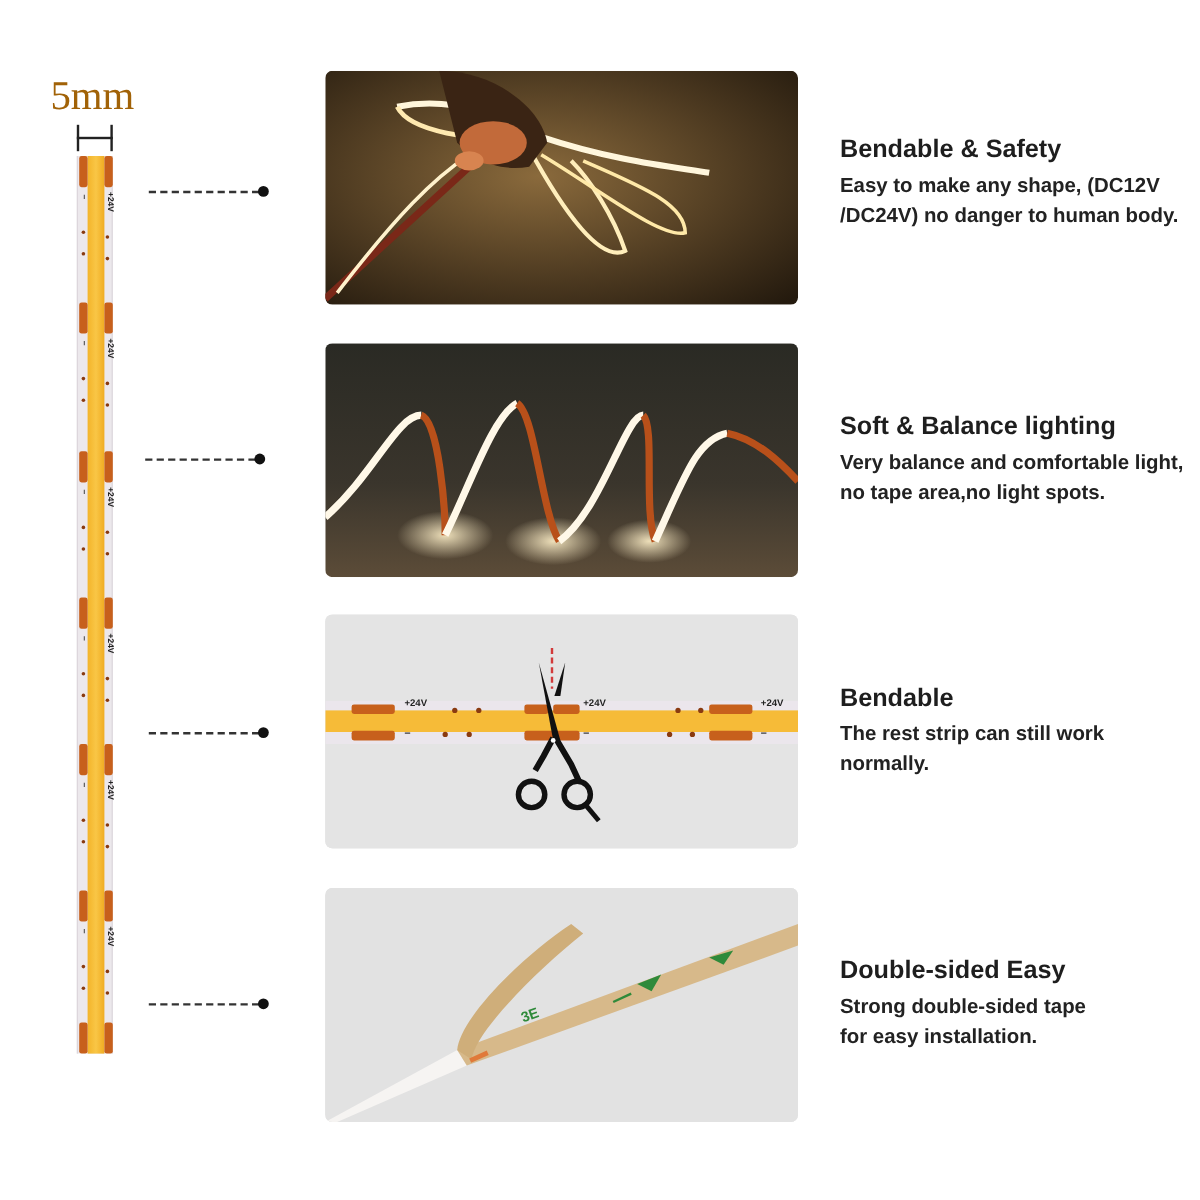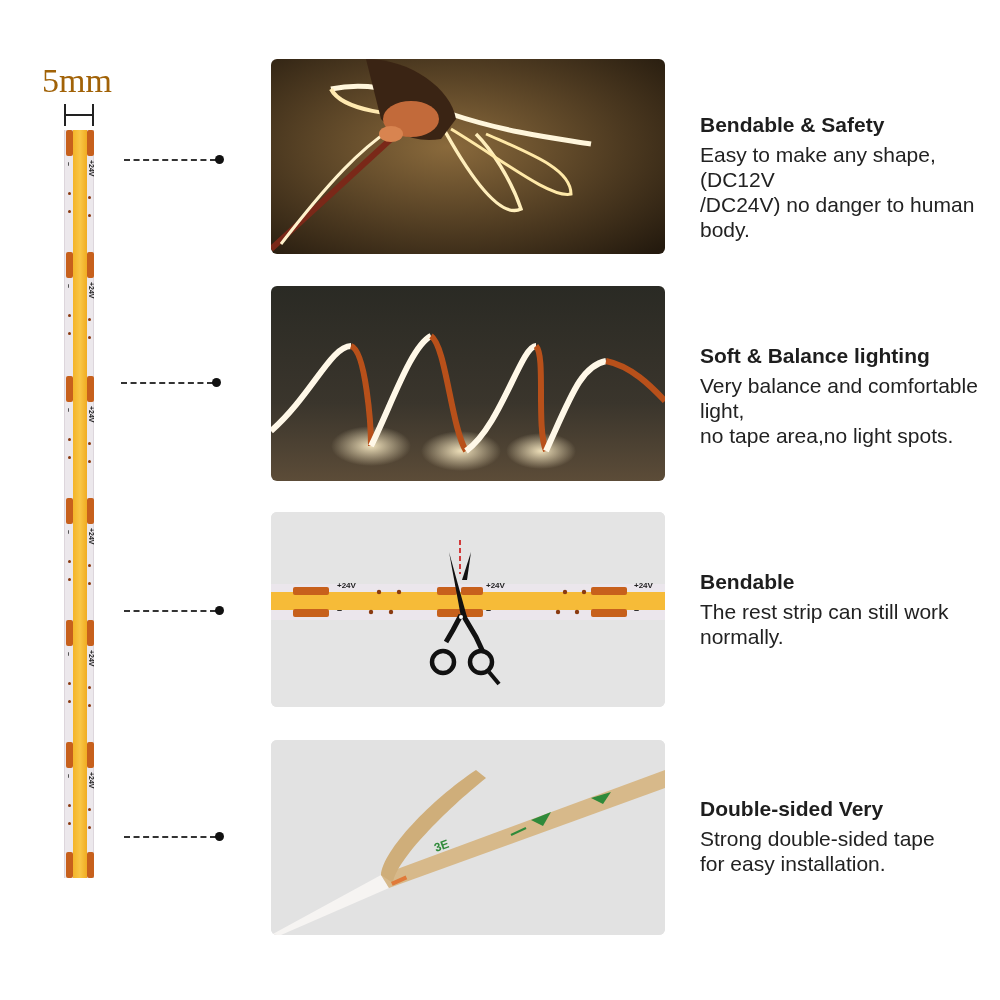--- a/index.html
+++ b/index.html
@@ -25,21 +25,21 @@
   .connector .dash { position: absolute; top: 4px; left: 0; right: 8px; height: 0; border-top: 2px dashed #333; }
   .connector .dot { position: absolute; right: 0; top: 0; width: 9px; height: 9px; border-radius: 50%; background: #111; }
 
   
   .panel { position: absolute; left: 271px; width: 394px; height: 195px; border-radius: 6px; overflow: hidden; }
   .panel svg { width: 100%; height: 100%; display: block; }
 
   
   .feature { position: absolute; left: 700px; width: 295px; }
   .feature .title { font-size: 21px; font-weight: bold; color: #1e1e1e; line-height: 26px; }
-  .feature .desc { font-size: 21px; color: #222; line-height: 25px; margin-top: 4px; }
+  .feature .desc { font-size: 17px; color: #222; line-height: 25px; margin-top: 4px; font-weight: bold; }
 </style>
 </head>
 <body>
 
 <div class="size-label">5mm</div>
 <div class="dim-bracket">
   <div class="l"></div>
     <div class="h"></div>
     <div class="r"></div>
 </div>
@@ -236,18 +236,18 @@
 </div>
 
 <div class="feature" style="top:569px;">
   <div class="title">Bendable</div>
   <div class="desc">
     <div>The rest strip can still work normally.</div>
   </div>
 </div>
 
 <div class="feature" style="top:796px;">
-  <div class="title">Double-sided Very</div>
+  <div class="title">Double-sided Easy</div>
   <div class="desc">
     <div>Strong double-sided tape</div>
     <div>for easy installation.</div>
   </div>
 </div>
 
 </body></html>

